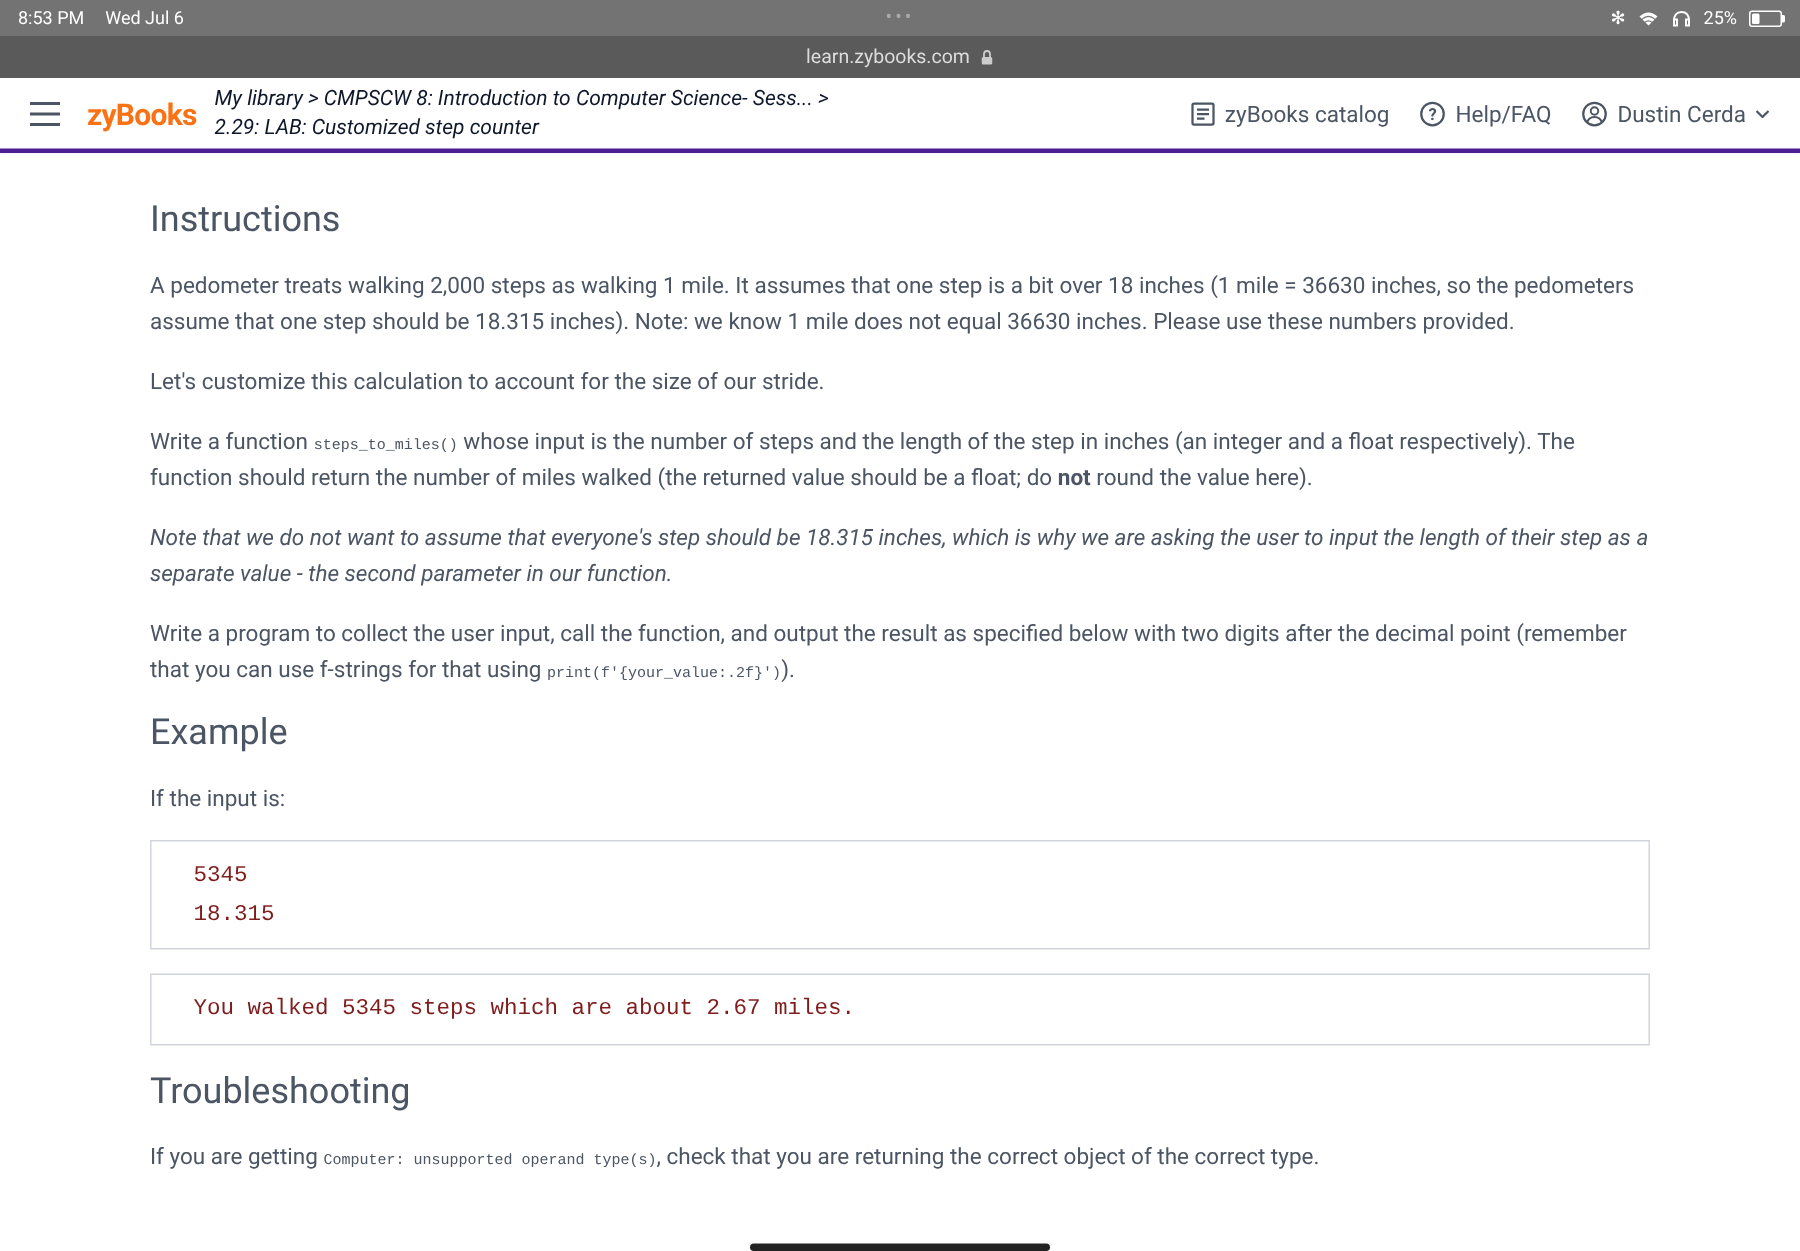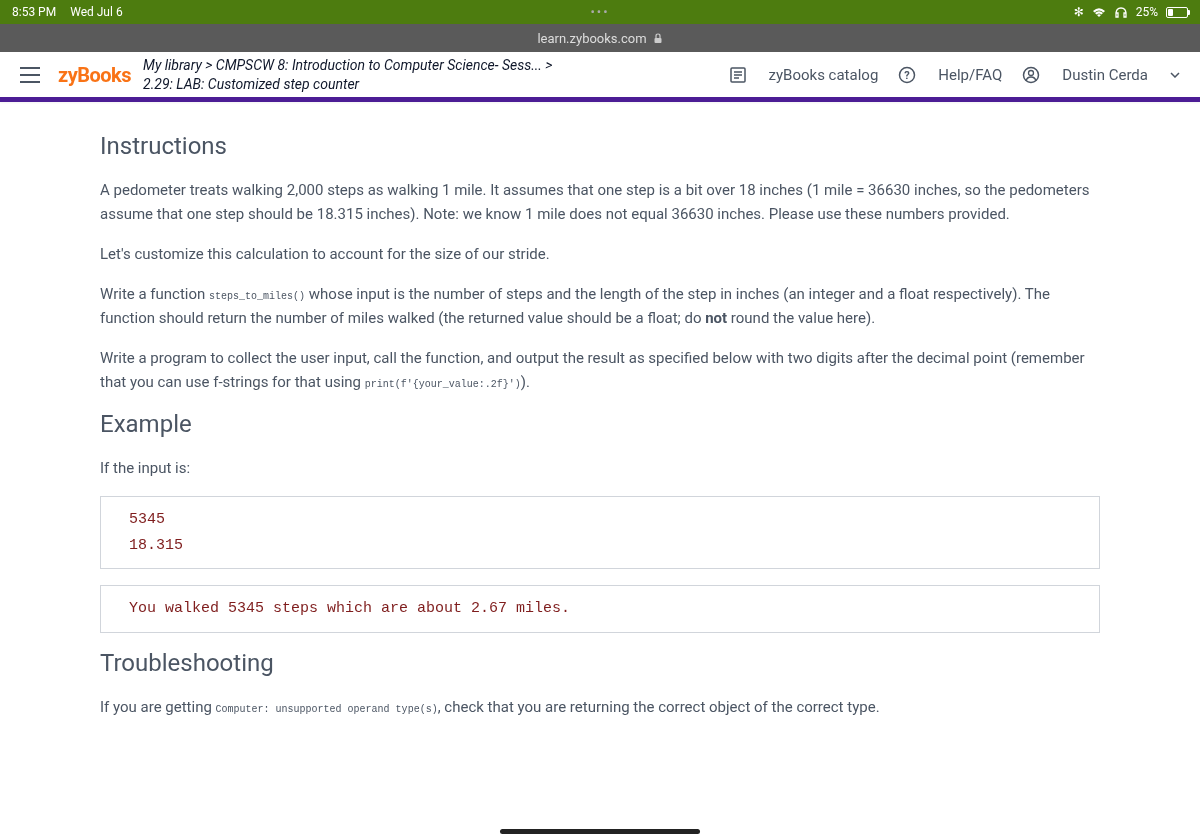--- a/index.html
+++ b/index.html
@@ -1,37 +1,37 @@
 <!DOCTYPE html>
 <html><head>
   <meta charset="utf-8">
   <style>
     * { margin: 0; padding: 0; box-sizing: border-box; }
     body { font-family: -apple-system, BlinkMacSystemFont, "Segoe UI", Roboto, Helvetica, Arial, sans-serif; background: #fff; color: #374151; width: 1200px; height: 834px; overflow: hidden; }
     
-    .status-bar { background: #4d7c0f; color: #fff; height: 24px; display: flex; align-items: center; padding: 0 12px; font-size: 12px; justify-content: space-between; }
+    .status-bar { background: #737373; color: #fff; height: 24px; display: flex; align-items: center; padding: 0 12px; font-size: 12px; justify-content: space-between; }
     .status-left { display: flex; gap: 14px; }
     .status-center { display: flex; align-items: center; gap: 4px; }
     .status-center .dots { letter-spacing: 2px; color: #aaa; margin-bottom: 2px; }
     .status-right { display: flex; align-items: center; gap: 8px; }
     .battery-icon { display: inline-block; width: 22px; height: 11px; border: 1px solid #fff; border-radius: 2px; position: relative; }
     .battery-icon::after { content: ''; position: absolute; right: -3px; top: 2px; width: 2px; height: 5px; background: #fff; border-radius: 0 1px 1px 0; }
     .battery-fill { position: absolute; left: 1px; top: 1px; bottom: 1px; width: 25%; background: #fff; border-radius: 1px; }
     
     .url-bar { background: #5a5a5a; color: #ddd; height: 28px; display: flex; align-items: center; justify-content: center; font-size: 13px; gap: 6px; }
     .lock-icon { font-size: 11px; }
     
-    .top-nav { background: #fff; border-bottom: 5px solid #4c1d95; height: 50px; display: flex; align-items: center; padding: 0 20px; box-shadow: 0 1px 2px rgba(0,0,0,0.05); }
+    .top-nav { background: #fff; border-bottom: 3px solid #4c1d95; height: 50px; display: flex; align-items: center; padding: 0 20px; box-shadow: 0 1px 2px rgba(0,0,0,0.05); }
     .menu-icon { font-size: 20px; color: #4b5563; margin-right: 18px; cursor: pointer; }
     .logo { color: #f97316; font-weight: 700; font-size: 20px; margin-right: 12px; letter-spacing: -0.5px; }
     .breadcrumb-area { flex: 1; font-size: 14px; color: #0f172a; line-height: 1.3; font-style: italic; }
     .breadcrumb-row1 { font-size: 14px; }
     .breadcrumb-row2 { font-size: 14px; }
     .nav-right { display: flex; align-items: center; gap: 20px; font-size: 15px; color: #4b5563; }
-    .nav-item { display: flex; align-items: center; gap: 22px; cursor: pointer; }
+    .nav-item { display: flex; align-items: center; gap: 6px; cursor: pointer; }
     .nav-icon { display: inline-flex; }
     
     .content { padding: 20px 100px; color: #4b5563; }
     .content h2 { font-size: 24px; font-weight: 400; color: #4b5563; margin-bottom: 18px; margin-top: 10px; }
     .content p { font-size: 15px; line-height: 1.6; margin-bottom: 16px; }
     .content .italic { font-style: italic; }
     code { font-family: "Courier New", monospace; font-size: 10px; }
     .code-block { border: 1px solid #d1d5db; padding: 10px 28px; font-family: "Courier New", monospace; font-size: 15px; color: #7f1d1d; line-height: 1.7; margin-bottom: 16px; white-space: pre; }
     
     .bottom-bar { position: absolute; bottom: 0; left: 50%; transform: translateX(-50%); width: 200px; height: 5px; background: #222; border-radius: 3px; }
@@ -126,20 +126,21 @@
   </div>
 </div>
 
 <div class="content">
   <h2>Instructions</h2>
   <p>A pedometer treats walking 2,000 steps as walking 1 mile. It assumes that one step is a bit over 18 inches (1 mile = 36630 inches, so the pedometers assume that one step should be 18.315 inches). Note: we know 1 mile does not equal 36630 inches. Please use these numbers provided.</p>
   <p>Let's customize this calculation to account for the size of our stride.</p>
   <p>
     <span>Write a function </span><code>steps_to_miles()</code><span> whose input is the number of steps and the length of the step in inches (an integer and a float respectively). The function should return the number of miles walked (the returned value should be a </span><span>float</span><span>; do </span><strong>not</strong><span> round the value here).</span>
   </p>
+  <p class="italic">Note that we do not want to assume that everyone's step should be 18.315 inches, which is why we are asking the user to input the length of their step as a separate value - the second parameter in our function.</p>
   <p>
     <span>Write a program to collect the user input, call the function, and output the result as specified below with two digits after the decimal point (remember that you can use f-strings for that using </span><code>print(f'{your_value:.2f}')</code><span>).</span>
   </p>
 
   <h2>Example</h2>
   <p>If the input is:</p>
   <div class="code-block">5345
 18.315</div>
   <div class="code-block">You walked 5345 steps which are about 2.67 miles.</div>
 

